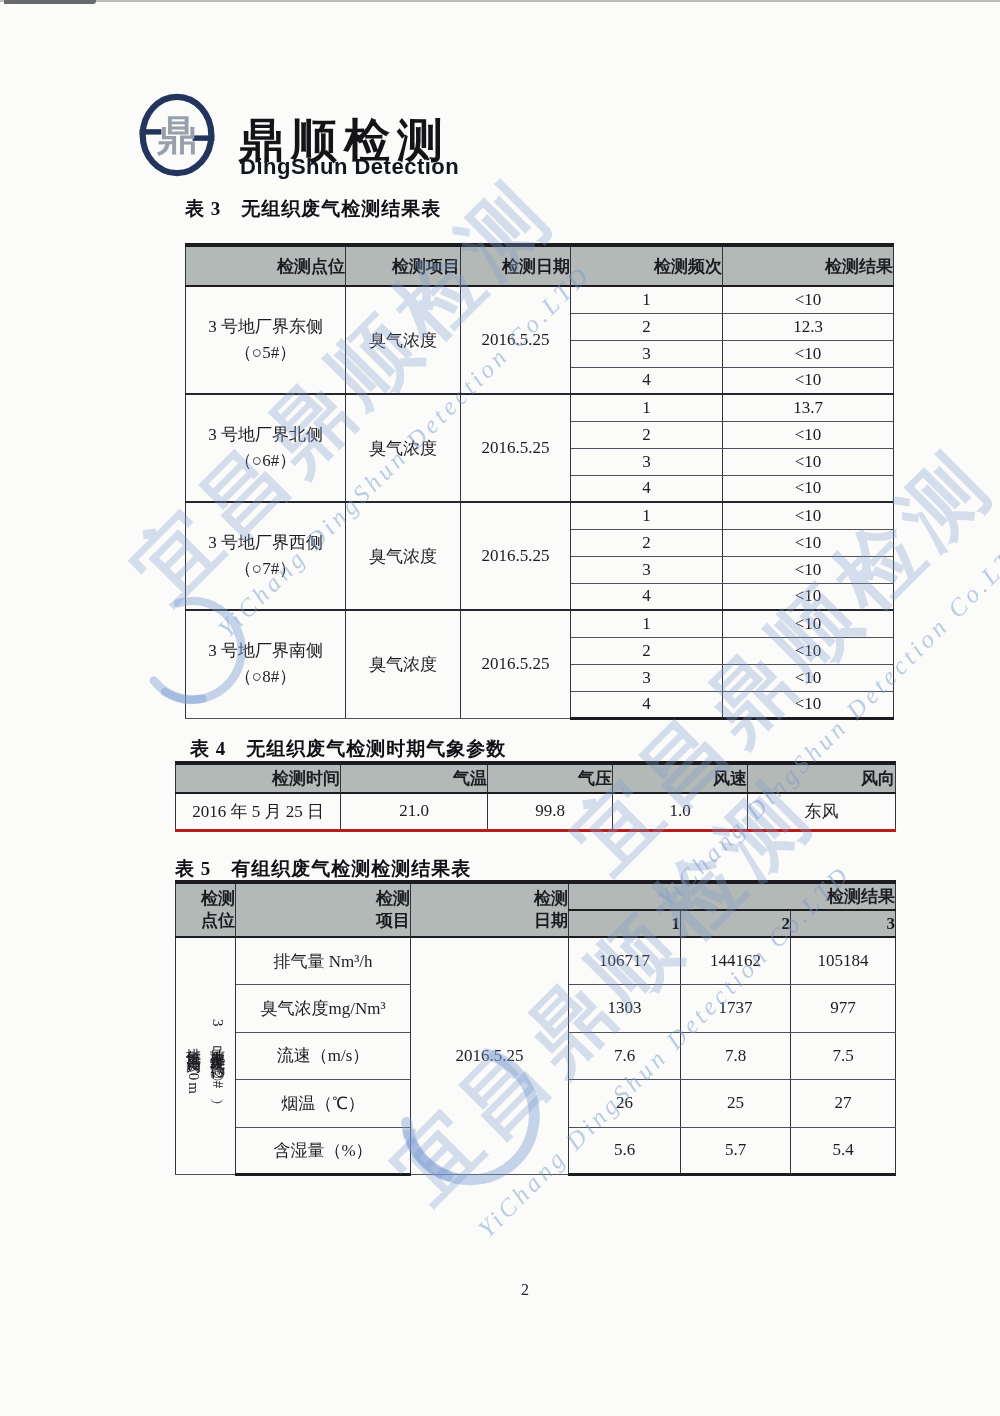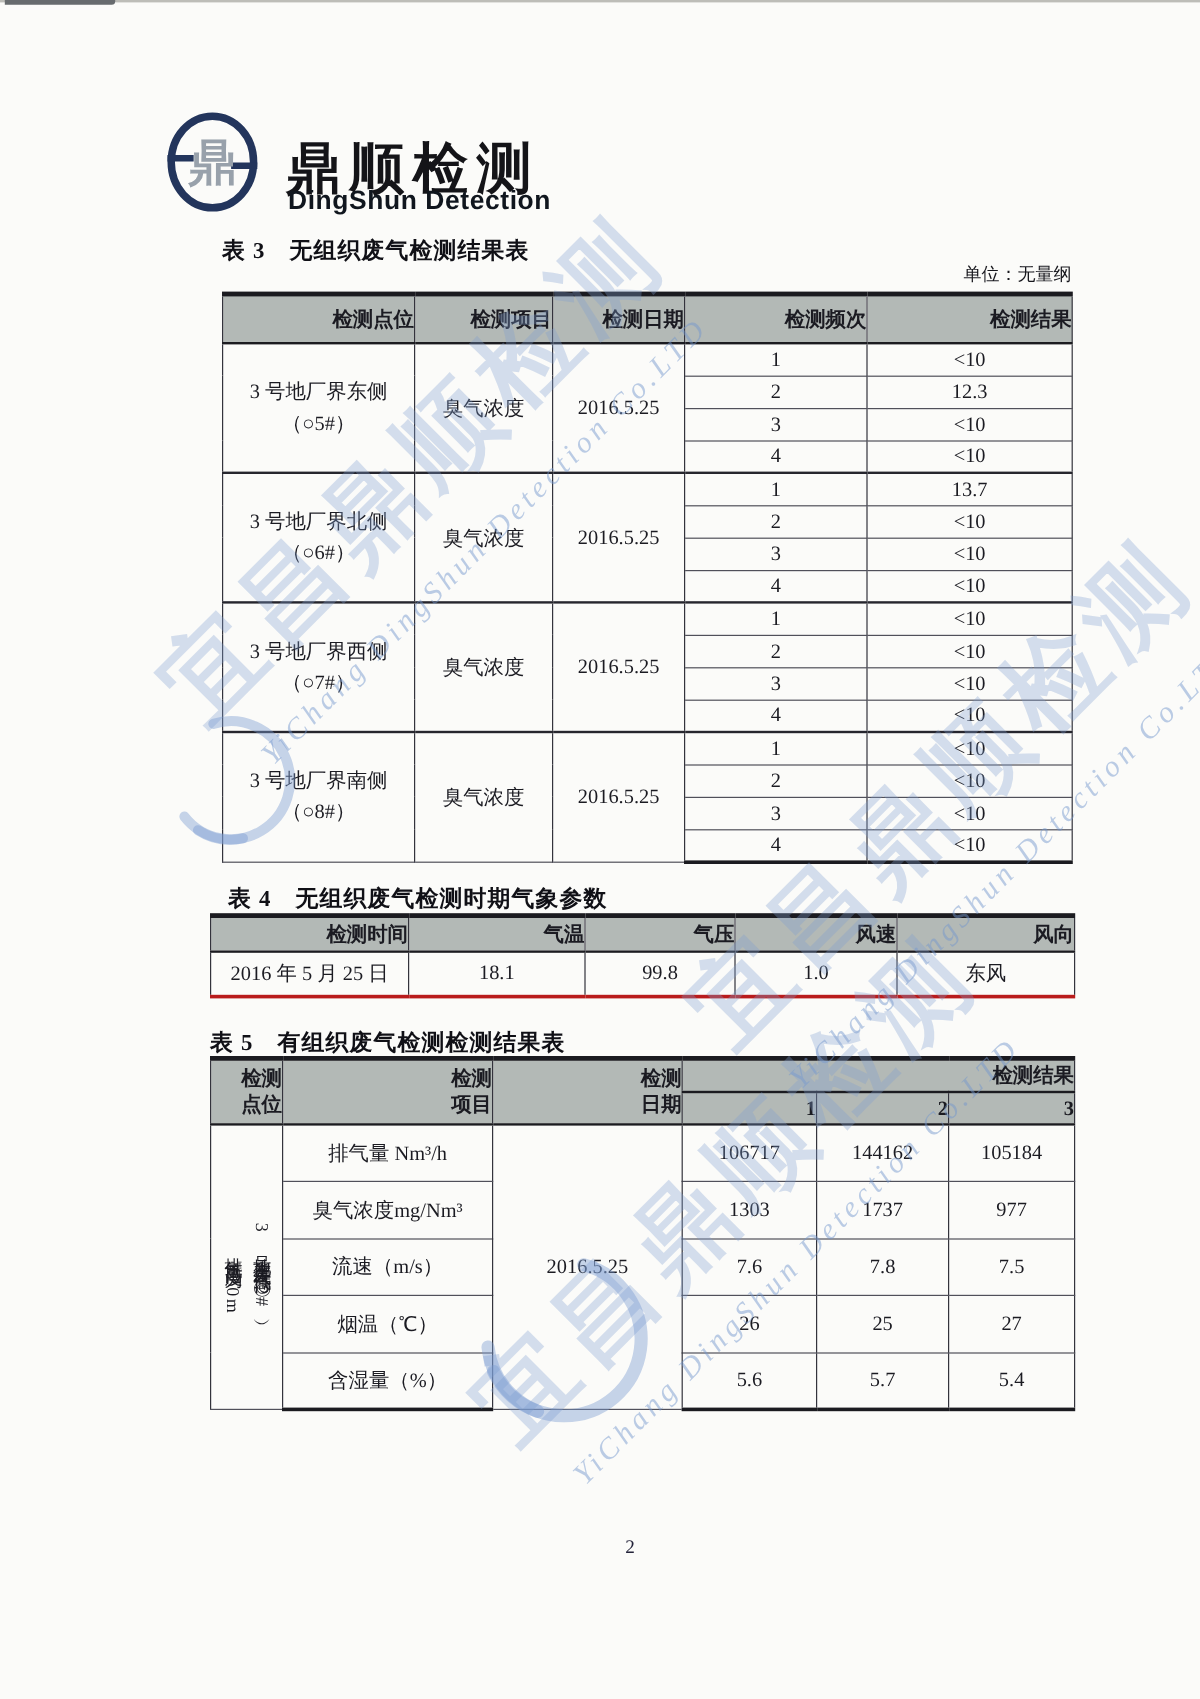--- a/index.html
+++ b/index.html
@@ -128,21 +128,20 @@
   <svg class="logo-icon" viewBox="0 0 100 112">
     <ellipse class="logo-ring" cx="50" cy="56" rx="44" ry="49"></ellipse>
     <line class="logo-bar" x1="2" y1="52" x2="30" y2="52"></line>
     <line class="logo-bar" x1="70" y1="60" x2="98" y2="60"></line>
     <text class="logo-glyph" x="50" y="74" text-anchor="middle">鼎</text>
   </svg>
   <div class="brand-cn">鼎顺检测</div>
   <div class="brand-en">DingShun Detection</div>
 
   <div class="tbl-title t3-title">表 3　无组织废气检测结果表</div>
-  <div class="unit-note">单位：无量纲</div>
   <table class="t3">
     <colgroup>
         <col style="width:160px">
         <col style="width:115px">
         <col style="width:110px">
         <col style="width:152px">
         <col style="width:171px">
       </colgroup>
     <thead>
       <tr>
@@ -262,21 +261,21 @@
         <th>检测时间</th>
         <th>气温</th>
         <th>气压</th>
         <th>风速</th>
         <th>风向</th>
       </tr>
     </thead>
     <tbody>
       <tr>
         <td>2016 年 5 月 25 日</td>
-        <td>18.1</td>
+        <td>21.0</td>
         <td>99.8</td>
         <td>1.0</td>
         <td>东风</td>
       </tr>
     </tbody>
   </table>
 
   <div class="tbl-title t5-title">表 5　有组织废气检测检测结果表</div>
   <table class="t5">
     <colgroup>

